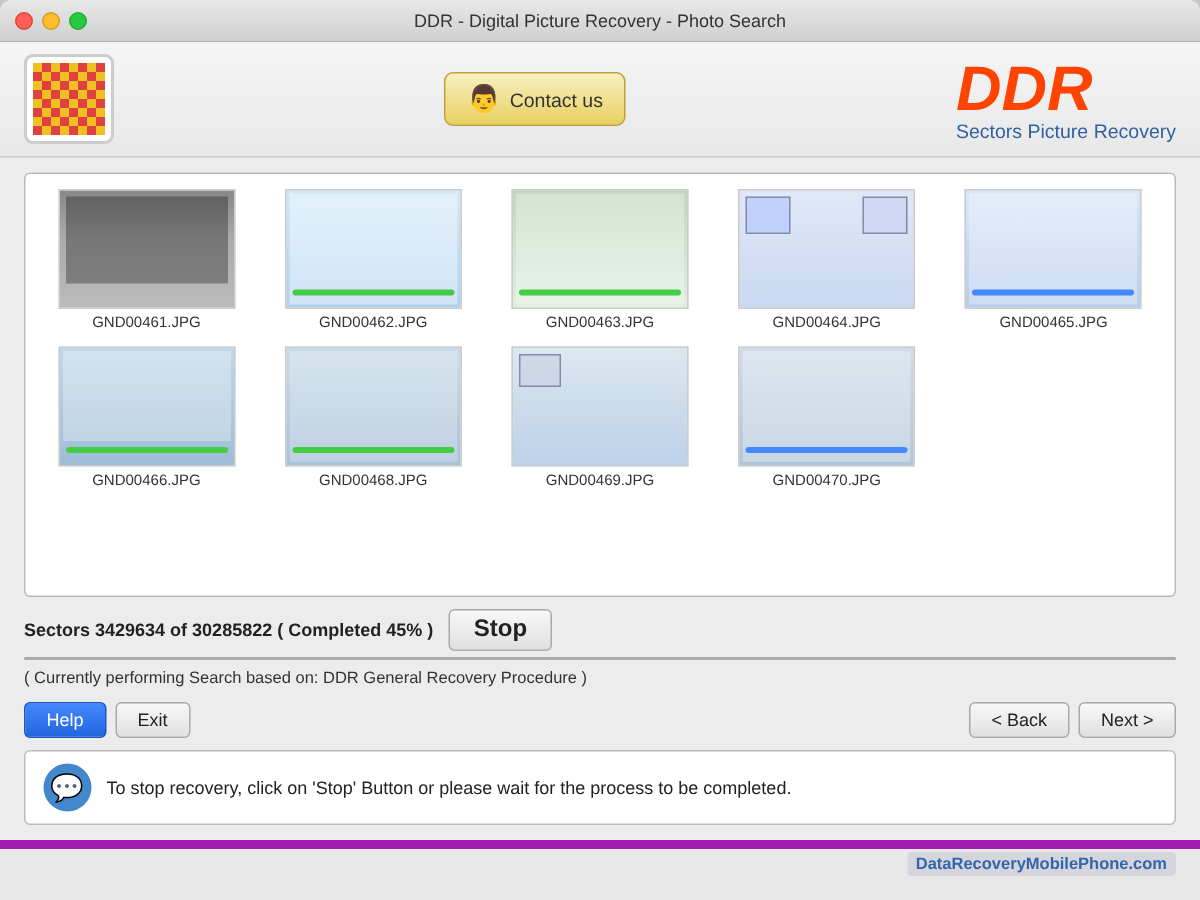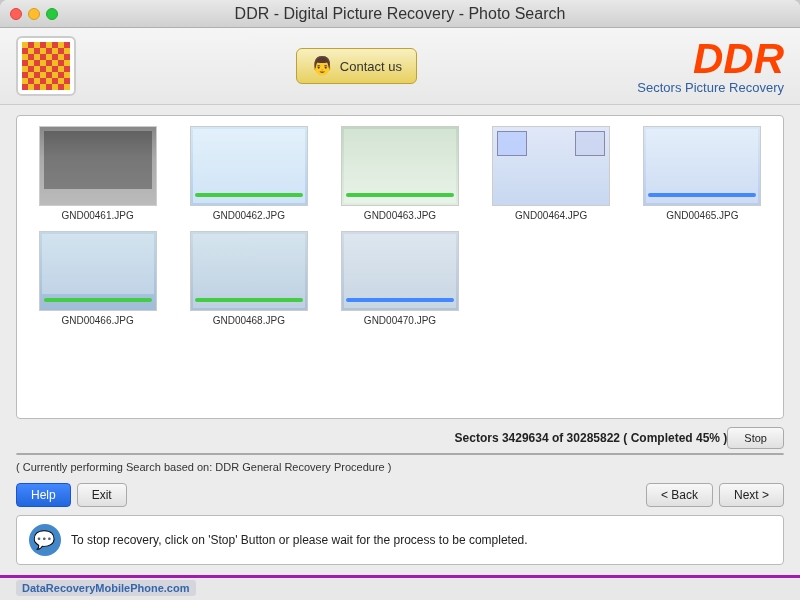--- a/index.html
+++ b/index.html
@@ -38,21 +38,21 @@
       height: 12px;
       border-radius: 50%;
     }
     .tl-red { background: #ff5f57; border: 1px solid #e0443e; }
     .tl-yellow { background: #febc2e; border: 1px solid #d4a01a; }
     .tl-green { background: #28c840; border: 1px solid #1aad2c; }
     .title-text {
       position: absolute;
       left: 50%;
       transform: translateX(-50%);
-      font-size: 16px;
+      font-size: 12px;
       color: #333;
       font-weight: 500;
     }
     .header {
       background: linear-gradient(to bottom, #f5f5f5, #e8e8e8);
       padding: 8px 16px;
       display: flex;
       align-items: center;
       justify-content: space-between;
       border-bottom: 1px solid #ccc;
@@ -89,21 +89,21 @@
       display: flex;
       align-items: center;
       gap: 6px;
       font-size: 13px;
       color: #333;
     }
     .contact-icon {
       font-size: 18px;
     }
     .brand-area {
-      text-align: right;
+      text-align: left;
     }
     .brand-ddr {
       font-size: 42px;
       font-weight: bold;
       color: #ff4400;
       line-height: 1;
       font-style: italic;
     }
     .brand-sub {
       color: #3060a0;
@@ -178,22 +178,21 @@
       color: #333;
     }
     .progress-area {
       display: flex;
       flex-direction: column;
       gap: 4px;
     }
     .progress-row {
       display: flex;
       align-items: center;
-      gap: 0;
-      justify-content: flex-end;
+      gap: 10px;
     }
     .progress-text {
       font-size: 12px;
       font-weight: bold;
       color: #222;
       flex-shrink: 0;
     }
     .progress-bar-container {
       flex: 1;
       height: 14px;
@@ -206,23 +205,24 @@
       height: 100%;
       background: linear-gradient(to bottom, #6699ff, #3366dd);
       border-radius: 3px;
     }
     .stop-btn {
       background: linear-gradient(to bottom, #f8f8f8, #e0e0e0);
       border: 1px solid #aaa;
       border-radius: 4px;
       padding: 4px 16px;
       cursor: pointer;
-      font-size: 11px;
+      font-size: 16px;
       color: #222;
       flex-shrink: 0;
+      font-weight: bold;
     }
     .status-text {
       font-size: 11px;
       color: #333;
       padding: 2px 0;
     }
     .nav-row {
       display: flex;
       align-items: center;
       gap: 6px;
@@ -262,27 +262,27 @@
       justify-content: center;
       color: white;
       font-size: 18px;
       flex-shrink: 0;
     }
     .info-text {
       font-size: 12px;
       color: #222;
     }
     .watermark {
-      text-align: left;
-      padding: 2px 16px 4px;
+      text-align: right;
+      padding: 2px 16px 16px;
       font-size: 11px;
       color: #3366aa;
       font-weight: bold;
       background: #e8e8e8;
-      border-top: 3px solid #a21caf;
+      border-top: 6px solid #a21caf;
     }
     .watermark-bg {
       display: inline-block;
       background: rgba(0,0,100,0.08);
       padding: 2px 6px;
       border-radius: 3px;
     }
   </style>
 </head>
 <body>
@@ -380,20 +380,28 @@
         <div class="photo-item">
           <div class="photo-thumb">
             <div class="thumb-sim thumb-468">
               <div style="position:absolute;top:2px;left:2px;right:2px;bottom:2px;background:rgba(255,255,255,0.25);"></div>
               <div class="mini-bar mini-bar-green"></div>
             </div>
           </div>
           <span class="photo-label">GND00468.JPG</span>
         </div>
 
+        <div class="photo-item">
+          <div class="photo-thumb">
+            <div class="thumb-sim thumb-469">
+              <div style="position:absolute;top:4px;left:4px;width:28px;height:22px;background:rgba(200,210,230,0.7);border:1px solid #88a;"></div>
+            </div>
+          </div>
+          <span class="photo-label">GND00469.JPG</span>
+        </div>
 
         <div class="photo-item">
           <div class="photo-thumb">
             <div class="thumb-sim thumb-470">
               <div style="position:absolute;top:2px;left:2px;right:2px;bottom:2px;background:rgba(255,255,255,0.3);"></div>
               <div class="mini-bar mini-bar-blue"></div>
             </div>
           </div>
           <span class="photo-label">GND00470.JPG</span>
         </div>

